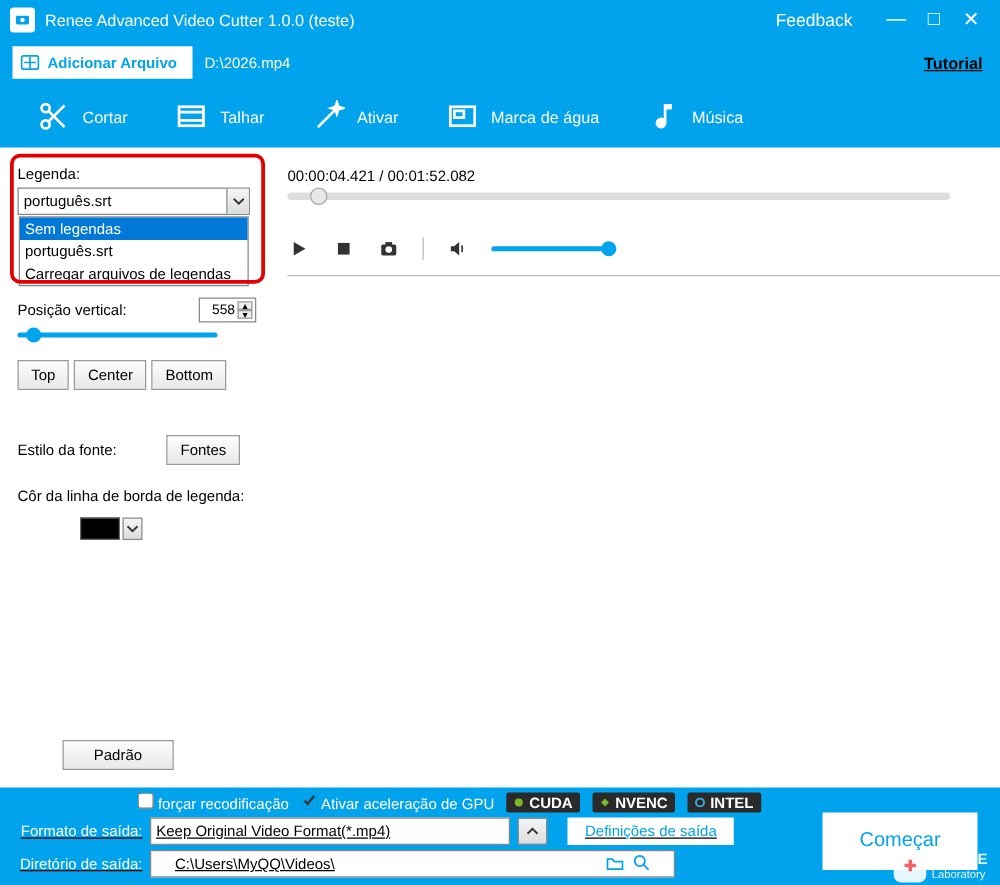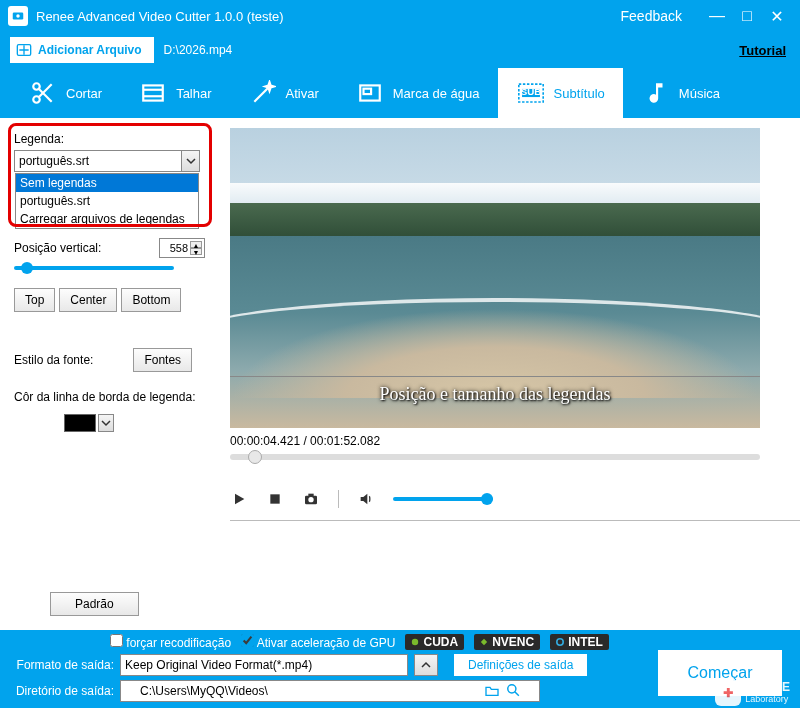--- a/index.html
+++ b/index.html
@@ -62,21 +62,21 @@
   .controls{display:flex;align-items:center;gap:18px;margin-top:30px;}
   .controls .cicon{width:18px;height:18px;display:flex;align-items:center;justify-content:center;cursor:pointer;}
   .controls .cicon svg{width:16px;height:16px;fill:#333;}
   .volslider{width:100px;height:4px;background:#01a3ed;border-radius:2px;position:relative;}
   .volslider .vthumb{position:absolute;right:0;top:-4px;width:12px;height:12px;background:#01a3ed;border-radius:50%;}
   .hr{border-top:1px solid #bbb;margin:12px -20px 10px 0;}
   .bottom{background:#01a3ed;height:78px;padding:4px 10px 6px 10px;position:relative;}
   .cbrow{display:flex;align-items:center;gap:10px;color:#fff;font-size:12px;margin-bottom:4px;padding-left:100px;}
   .badge{display:inline-flex;align-items:center;gap:4px;background:#2a2a2a;color:#fff;padding:1px 6px;font-size:10px;font-weight:bold;border-radius:2px;}
   .badge .dot{width:8px;height:8px;}
-  .outrow{display:flex;align-items:center;gap:6px;margin-bottom:4px;}
+  .outrow{display:flex;align-items:center;gap:6px;margin-bottom:4px;text-decoration:underline;}
   .outrow .olabel{color:#fff;width:104px;text-align:right;font-size:12px;}
   .outrow .ofield{flex:0 0 288px;background:#fff;border:1px solid #888;height:22px;display:flex;align-items:center;padding:0 4px;font-size:12px;}
   .outrow .obtn{width:24px;height:22px;border:1px solid #888;background:linear-gradient(#f5f5f5,#ddd);display:flex;align-items:center;justify-content:center;}
   .defs-btn{background:#fff;border:none;color:#01a3ed;height:22px;padding:0 14px;margin-left:10px;font-size:12px;cursor:pointer;}
   .dirfield{flex:0 0 420px;background:#fff;border:1px solid #888;height:22px;display:flex;align-items:center;padding:0 19px;font-size:12px;position:relative;}
   .dirfield .icons{margin-left:auto;display:flex;gap:6px;color:#01a3ed;}
   .start-btn{position:absolute;right:18px;top:20px;width:124px;height:46px;background:#fff;color:#01a3ed;border:none;font-size:16px;cursor:pointer;}
   .brand{position:absolute;right:10px;bottom:2px;display:flex;align-items:center;gap:4px;opacity:0.9;pointer-events:none;}
   .brand .bicon{width:26px;height:26px;background:#fff;border-radius:6px;display:flex;align-items:center;justify-content:center;color:#e55;font-weight:bold;}
   .brand .btext{color:#fff;font-size:11px;line-height:11px;}
@@ -145,30 +145,20 @@
   </div>
   <div class="tab">
     <div class="ticon">
         <svg viewBox="0 0 24 24" fill="none" stroke="#fff" stroke-width="2">
           <rect x="3" y="5" width="18" height="14"></rect>
           <rect x="6" y="8" width="7" height="5"></rect>
         </svg>
       </div>
     <span>Marca de água</span>
   </div>
-  <div class="tab active">
-    <div class="ticon">
-        <svg viewBox="0 0 32 24">
-          <rect x="1" y="1" width="30" height="22" fill="none" stroke="#01a3ed" stroke-width="2" stroke-dasharray="3,2"></rect>
-          <rect x="5" y="7" width="22" height="10" fill="#01a3ed"></rect>
-          <text x="16" y="15" text-anchor="middle" fill="#fff" font-size="8" font-weight="bold">SUB</text>
-        </svg>
-      </div>
-    <span>Subtítulo</span>
-  </div>
   <div class="tab">
     <div class="ticon">
         <svg viewBox="0 0 24 24" fill="#fff">
           <path d="M12 3v10.55A4 4 0 1014 17V7h4V3z"></path>
         </svg>
       </div>
     <span>Música</span>
   </div>
 </div>
 
@@ -234,30 +224,20 @@
           </svg>
         </div>
     </div>
 
     <div style="position:absolute;bottom:14px;left:50px;">
       <button class="singlebtn" style="padding:0 24px">Padrão</button>
     </div>
   </div>
 
   <div class="right">
-    <div class="video">
-      <div class="sky"></div>
-        <div class="cloud"></div>
-        <div class="hills"></div>
-      <div class="water"></div>
-        <div class="sand"></div>
-        <div class="foam"></div>
-      <div class="subline"></div>
-      <div class="subtext">Posição e tamanho das legendas</div>
-    </div>
     <div class="timecode">00:00:04.421 / 00:01:52.082</div>
     <div class="timeline">
       <div class="playhead"></div>
     </div>
 
     <div class="controls">
       <div class="cicon">
           <svg viewBox="0 0 24 24">
             <path d="M6 4l14 8-14 8z"></path>
           </svg>

